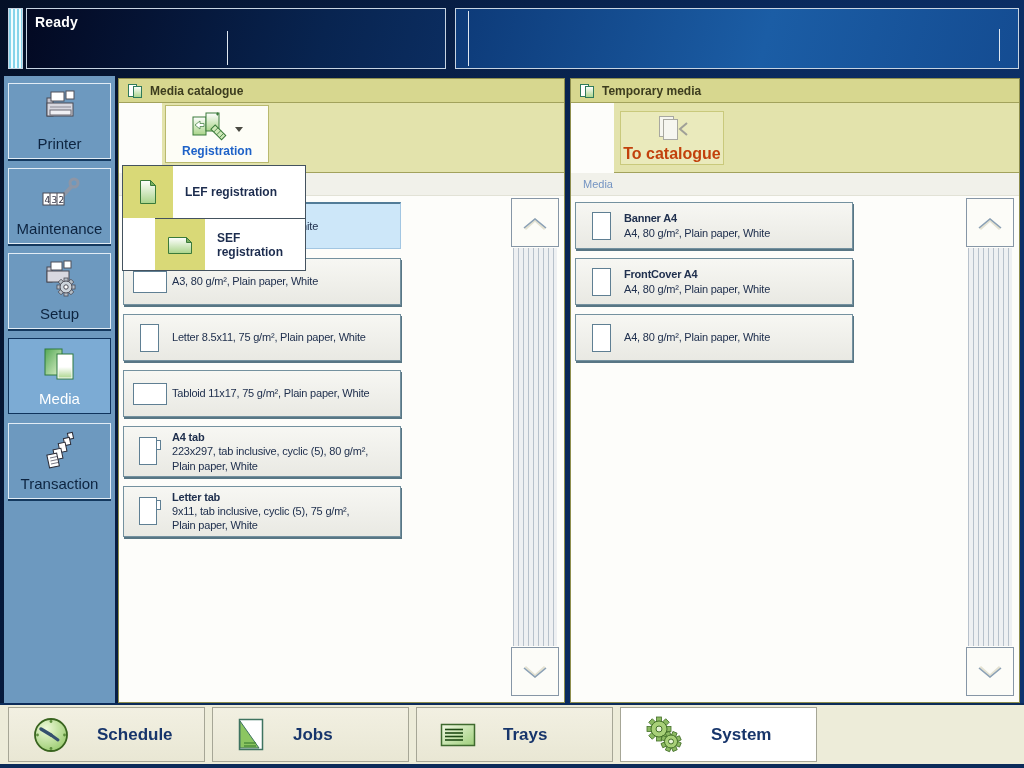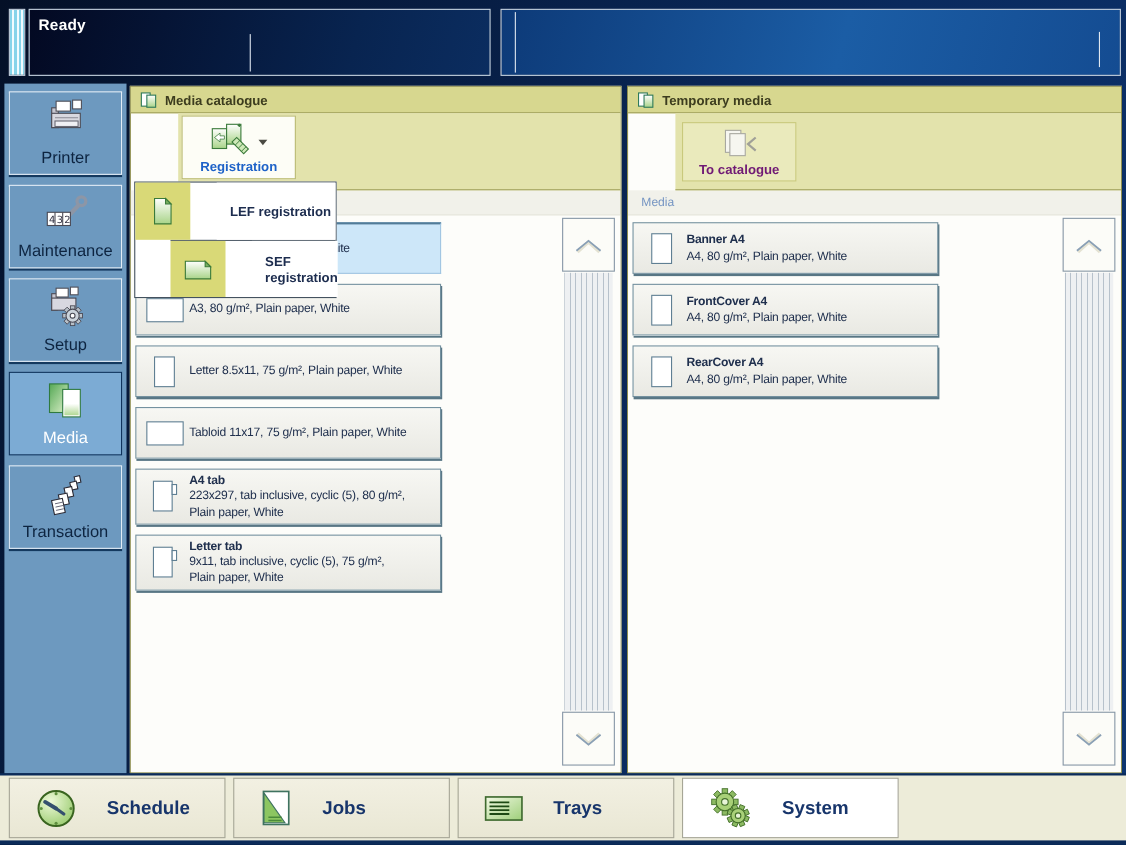--- a/index.html
+++ b/index.html
@@ -45,21 +45,21 @@
             display:flex; align-items:center; padding-left:12px; }
   .pstrip .slbl { font-size:11px; color:#7494c2; }
   .pcontent { position:relative; height:506px; background:#fdfdfa; }
 
   
   .toolbtn { position:absolute; left:3px; top:2px; width:104px; height:58px; cursor:pointer;
              display:flex; flex-direction:column; align-items:center; justify-content:center; gap:3px; }
   .toolbtn.reg { background:#fdfdf6; border:1px solid #b9b96e; }
   .toolbtn.reg .tlbl { color:#1e62c8; font-weight:bold; font-size:12px; }
   .toolbtn.dis { left:6px; top:8px; height:54px; background:#eaeabc; border:1px solid #c9c97c; }
-  .toolbtn.dis .tlbl { color:#701a75; font-weight:bold; font-size:12px; }
+  .toolbtn.dis .tlbl { color:#c2410c; font-weight:bold; font-size:16px; }
   .icrow { display:flex; align-items:center; gap:6px; }
   .caret { width:0; height:0; border-left:4px solid transparent; border-right:4px solid transparent;
            border-top:5px solid #4a4a42; margin-top:8px; }
 
   
   .mlist { position:absolute; left:4px; top:6px; width:278px; }
   .mitem { min-height:47px; margin-bottom:9px; display:flex; align-items:center; padding:3px 4px;
            background:linear-gradient(#f7f7f3,#e9e9e3); border:1px solid #74919f;
            box-shadow:1px 2px 0 #587684; cursor:pointer; }
   .mitem .icell { width:44px; display:flex; align-items:center; justify-content:center; flex:none; }
@@ -71,21 +71,21 @@
   .vscroll { position:absolute; right:5px; top:2px; bottom:6px; width:48px; }
   .strack { position:absolute; left:2px; right:2px; top:50px; bottom:50px;
             background:repeating-linear-gradient(90deg,#b7c1cb 0 1px,#eef0f2 1px 5px); }
   .sbtn2 { position:absolute; left:0; width:48px; height:49px; background:#fcfcf8;
            border:1px solid #8696a6; display:flex; align-items:center; justify-content:center; cursor:pointer; }
   .sbtn2.up { top:0; } .sbtn2.dn { bottom:0; }
 
   
   .menu { position:absolute; left:3px; top:86px; width:184px; z-index:30;
           border:1px solid #44525f; background:#ffffff; }
-  .mrow { height:52px; display:flex; cursor:pointer;gap:24px; }
+  .mrow { height:52px; display:flex; cursor:pointer; }
   .mrow + .mrow { border-top:1px solid #44525f;margin-left:32px; }
   .mrow .mic { width:50px; background:#d9d977; display:flex; align-items:center; justify-content:center; flex:none; }
   .mrow .mlb { flex:1; display:flex; align-items:center; padding-left:12px;
                font-size:12px; font-weight:bold; color:#1c2c4e; background:#ffffff; }
 
   
   .tabbar { position:absolute; left:0; top:703px; width:1024px; height:65px; background:#0b2b59; }
   .tabbg { position:absolute; left:0; top:2px; width:1024px; height:59px; background:#edecd9; }
   .tab { position:absolute; top:4px; width:197px; height:55px; border:1px solid #a6a696;
          display:flex; align-items:center; gap:26px; padding-left:22px; cursor:pointer;
@@ -418,21 +418,20 @@
           </span>
         </div>
 
         <div class="mitem">
           <span class="icell">
             <svg width="26" height="34">
                 <rect x="3.5" y="3.5" width="18" height="27" fill="#ffffff" stroke="#5f7f93"></rect>
               </svg>
           </span>
           <span class="tcell">
-            <span class="nm" style="display:block">RearCover A4</span>
             <span style="display:block">A4, 80 g/m², Plain paper, White</span>
           </span>
         </div>
       </div>
 
       <div class="vscroll">
         <div class="strack"></div>
         <div class="sbtn2 up">
           <svg width="34" height="16">
             <path d="M7,14 L17,5 L27,14" fill="none" stroke="#e4e2d2" stroke-width="3"></path>

